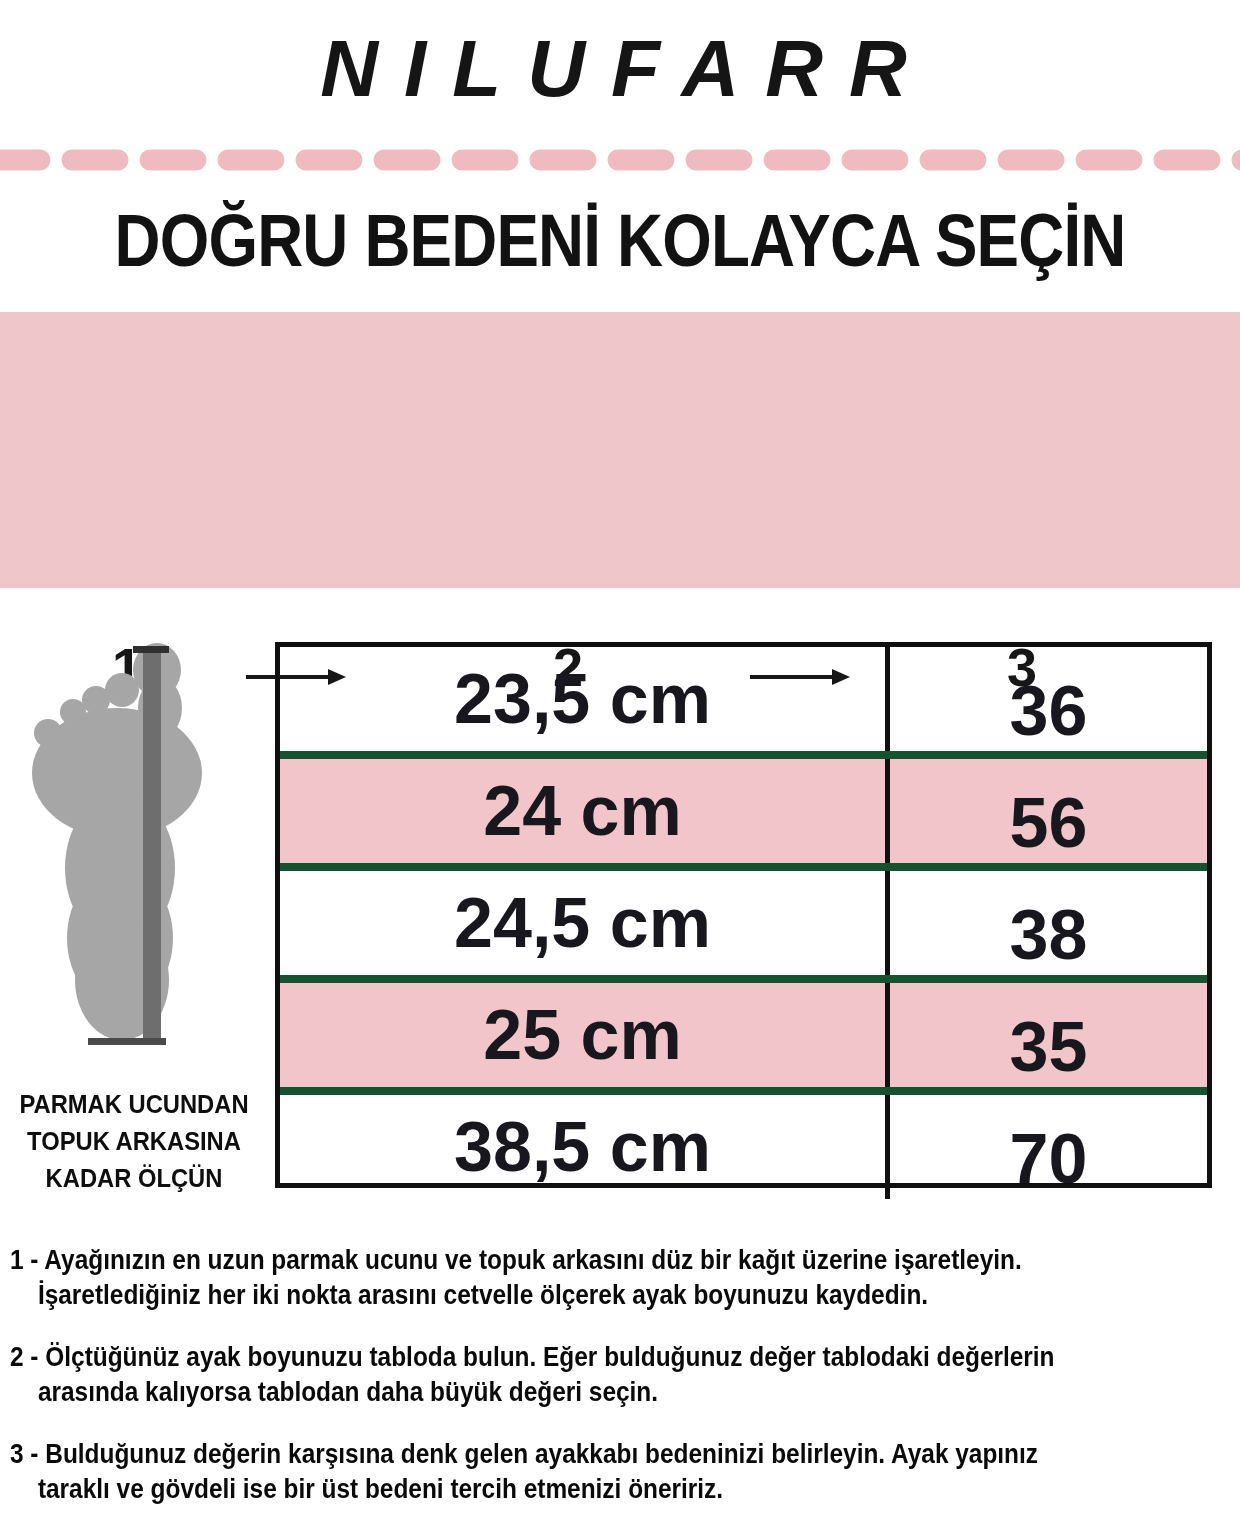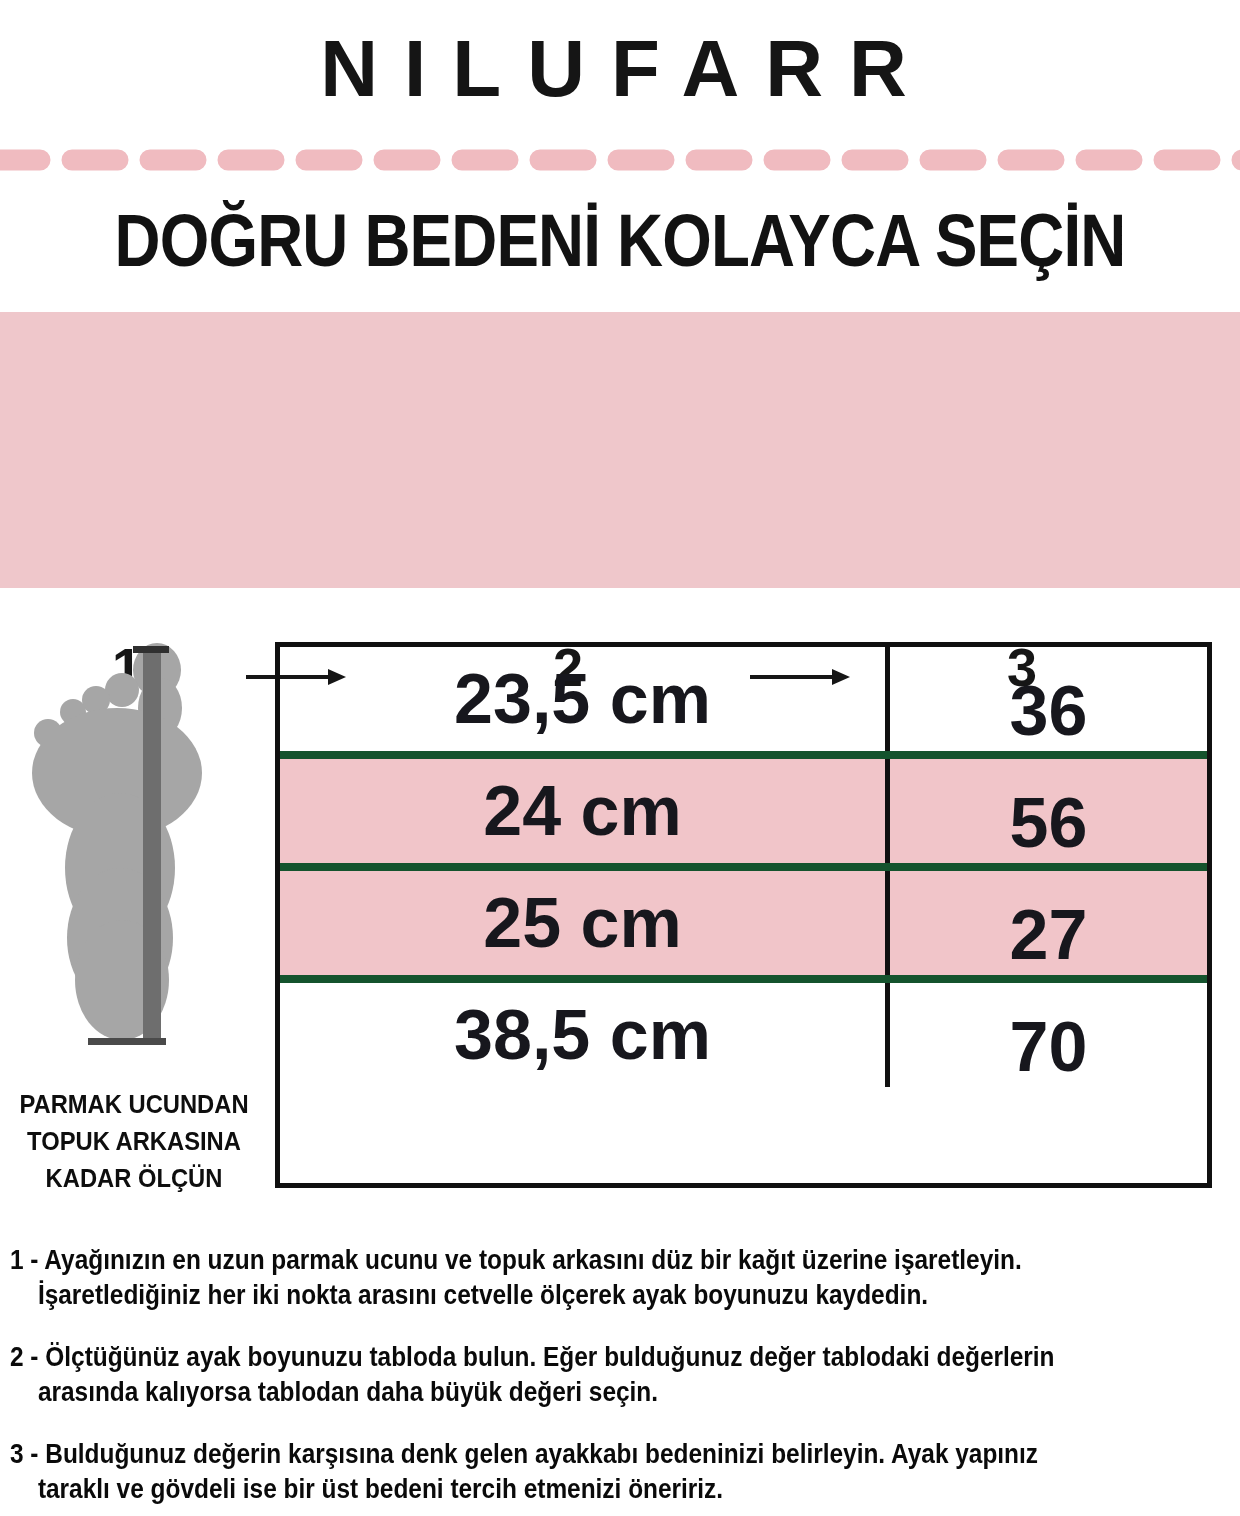--- a/index.html
+++ b/index.html
@@ -8,21 +8,21 @@
     background:#ffffff; overflow:hidden;
     font-family:"Liberation Sans","DejaVu Sans",sans-serif;
     color:#111;
   }
 
   
   .brand {
     position:absolute; top:26px; left:0; width:1240px;
     text-align:center; font-size:80px; font-weight:bold;
     letter-spacing:26px; padding-left:13px; box-sizing:border-box;
-    color:#151515; line-height:86px; white-space:nowrap;
+    color:#151515; line-height:86px; white-space:nowrap;font-style:italic;
   }
 
   
   .divider { position:absolute; top:148px; left:0; width:1240px; height:24px; }
 
   
   .heading {
     position:absolute; top:198px; left:0; width:1240px;
     text-align:center; font-size:75px; font-weight:bold;
     letter-spacing:-1px; line-height:84px; color:#121212;
@@ -149,23 +149,27 @@
 
   <div class="size-table">
     <div class="size-row">
       <div class="cell-len">23,5 cm</div>
       <div class="cell-size">36</div>
     </div>
     <div class="size-row pink">
       <div class="cell-len">24 cm</div>
       <div class="cell-size">56</div>
     </div>
+    <div class="size-row">
+      <div class="cell-len">24,5 cm</div>
+      <div class="cell-size">38</div>
+    </div>
     <div class="size-row pink">
       <div class="cell-len">25 cm</div>
-      <div class="cell-size">27</div>
+      <div class="cell-size">35</div>
     </div>
     <div class="size-row">
       <div class="cell-len">38,5 cm</div>
       <div class="cell-size">70</div>
     </div>
   </div>
 
   <div class="instructions">
     <div class="instr-item">
       <div class="instr-line">1 - Ayağınızın en uzun parmak ucunu ve topuk arkasını düz bir kağıt üzerine işaretleyin.</div>

